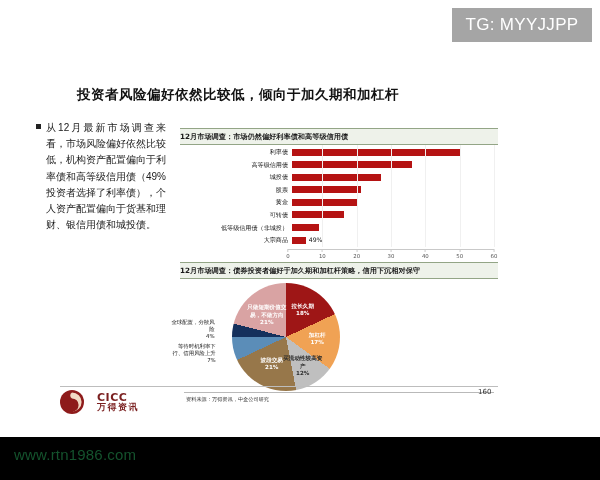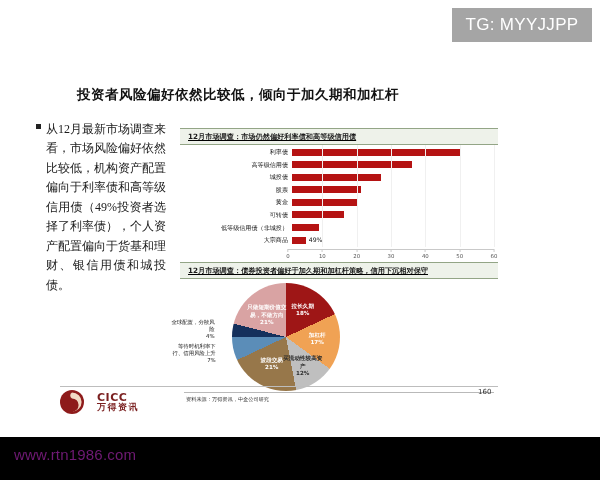--- a/index.html
+++ b/index.html
@@ -16,50 +16,50 @@
     background:rgba(130,130,130,.72);
     color:#fff;font-size:17px;letter-spacing:.3px;
     display:flex;align-items:center;justify-content:center;
   }
   .bottom-bar{
     position:absolute;left:0;top:437px;width:600px;height:43px;
     background:#000;
   }
   .bottom-url{
     position:absolute;left:14px;top:446px;
-    color:#701a75;font-size:15px;letter-spacing:.2px;
+    color:#14532d;font-size:15px;letter-spacing:.2px;
   }
 
   
   .slide{position:absolute;left:0;top:44px;width:600px;height:393px;background:#fff;}
 
   .slide-title{
     position:absolute;left:68px;top:42px;width:470px;
     font-family:"DejaVu Sans", sans-serif;
     font-size:13.5px;font-weight:bold;color:#111;
     letter-spacing:.5px;white-space:nowrap;margin-left:9px;
   }
 
   
   .bullet-block{position:absolute;left:36px;top:76px;width:130px;}
   .bullet-row{display:flex;align-items:flex-start;}
   .bullet-mark{
     width:5px;height:5px;background:#222;margin-top:4px;margin-right:5px;flex:0 0 auto;
   }
   .bullet-text{
-    font-family:Liberation Serif, serif;
-    font-size:12px;line-height:1.62;color:#1a1a1a;
+    font-family:Liberation Sans, sans-serif;
+    font-size:10px;line-height:1.62;color:#1a1a1a;
     text-align:justify;
   }
 
   
   .panel{position:absolute;background:#fff;}
   .panel-head{
     background:#eef2ea;border-top:1px solid #93a586;border-bottom:1px solid #93a586;
-    height:15px;display:flex;align-items:center;padding-left:8px;text-decoration:underline;
+    height:15px;display:flex;align-items:center;padding-left:0;
   }
   .panel-head-text{
     font-family:"DejaVu Sans", sans-serif;
     font-size:7.2px;font-weight:bold;color:#1a1a1a;white-space:nowrap;
   }
 
   #panel-bar{left:180px;top:84px;width:318px;height:128px;}
   #panel-pie{left:180px;top:218px;width:318px;height:150px;}
 
   

